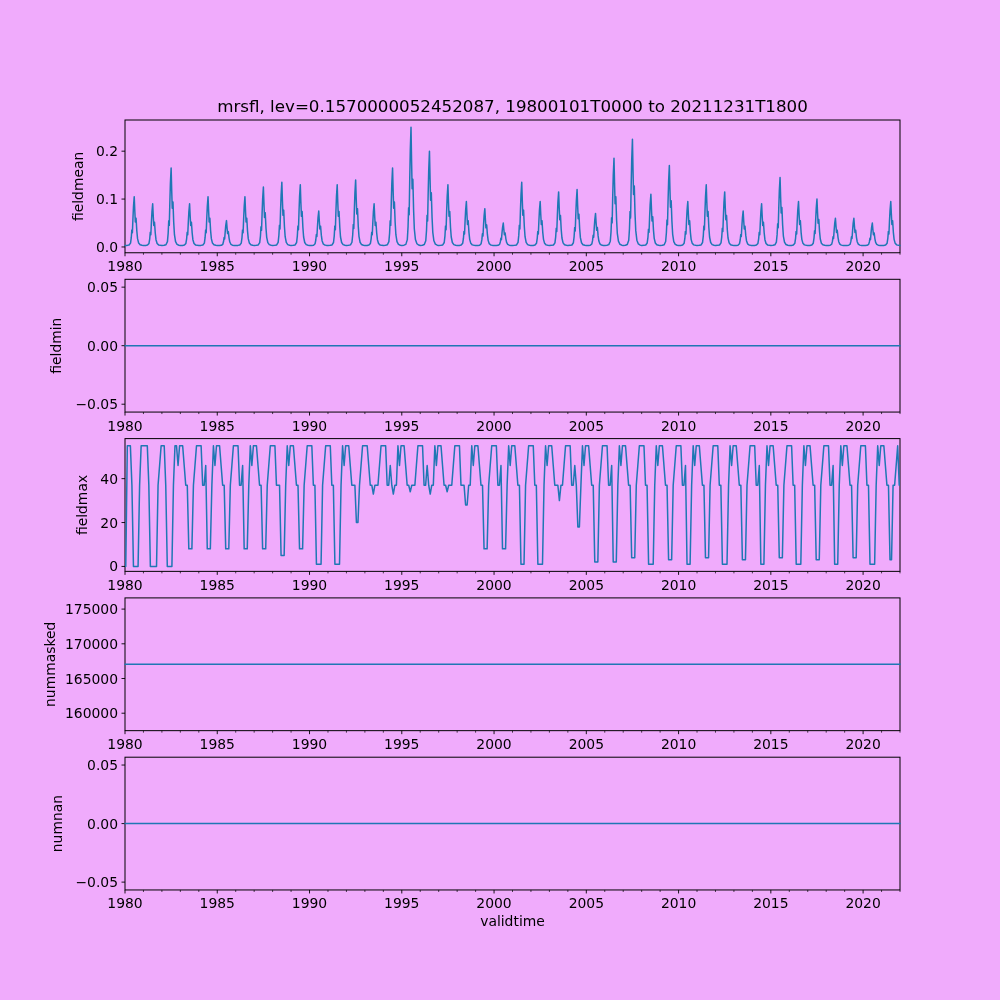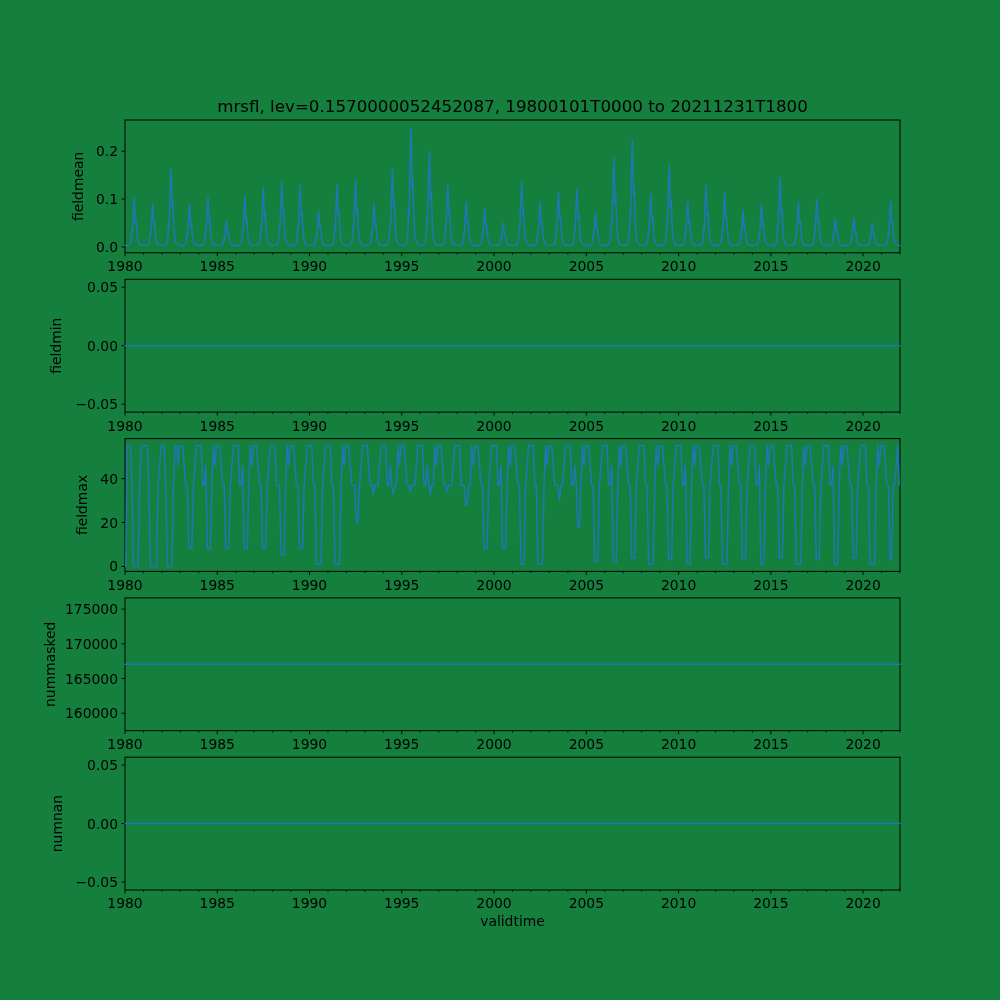--- a/index.html
+++ b/index.html
@@ -1,19 +1,19 @@
 <!DOCTYPE html>
 <html><head>
 <meta charset="utf-8">
 <style>
   html,body { margin:0; padding:0; background:#ffffff; }
   .fig {
     position:relative;
     width:1000px; height:1000px;
-    background:#15803d;
+    background:#f0abfc;
     font-family:"DejaVu Sans", sans-serif;
   }
   svg { display:block; }
   text { fill:#000000; }
   .title-text { font-size:16.7px; }
   .axis-label { font-size:13.9px; }
   .tick-label { font-size:13.9px; }
 </style>
 </head>
 <body>

